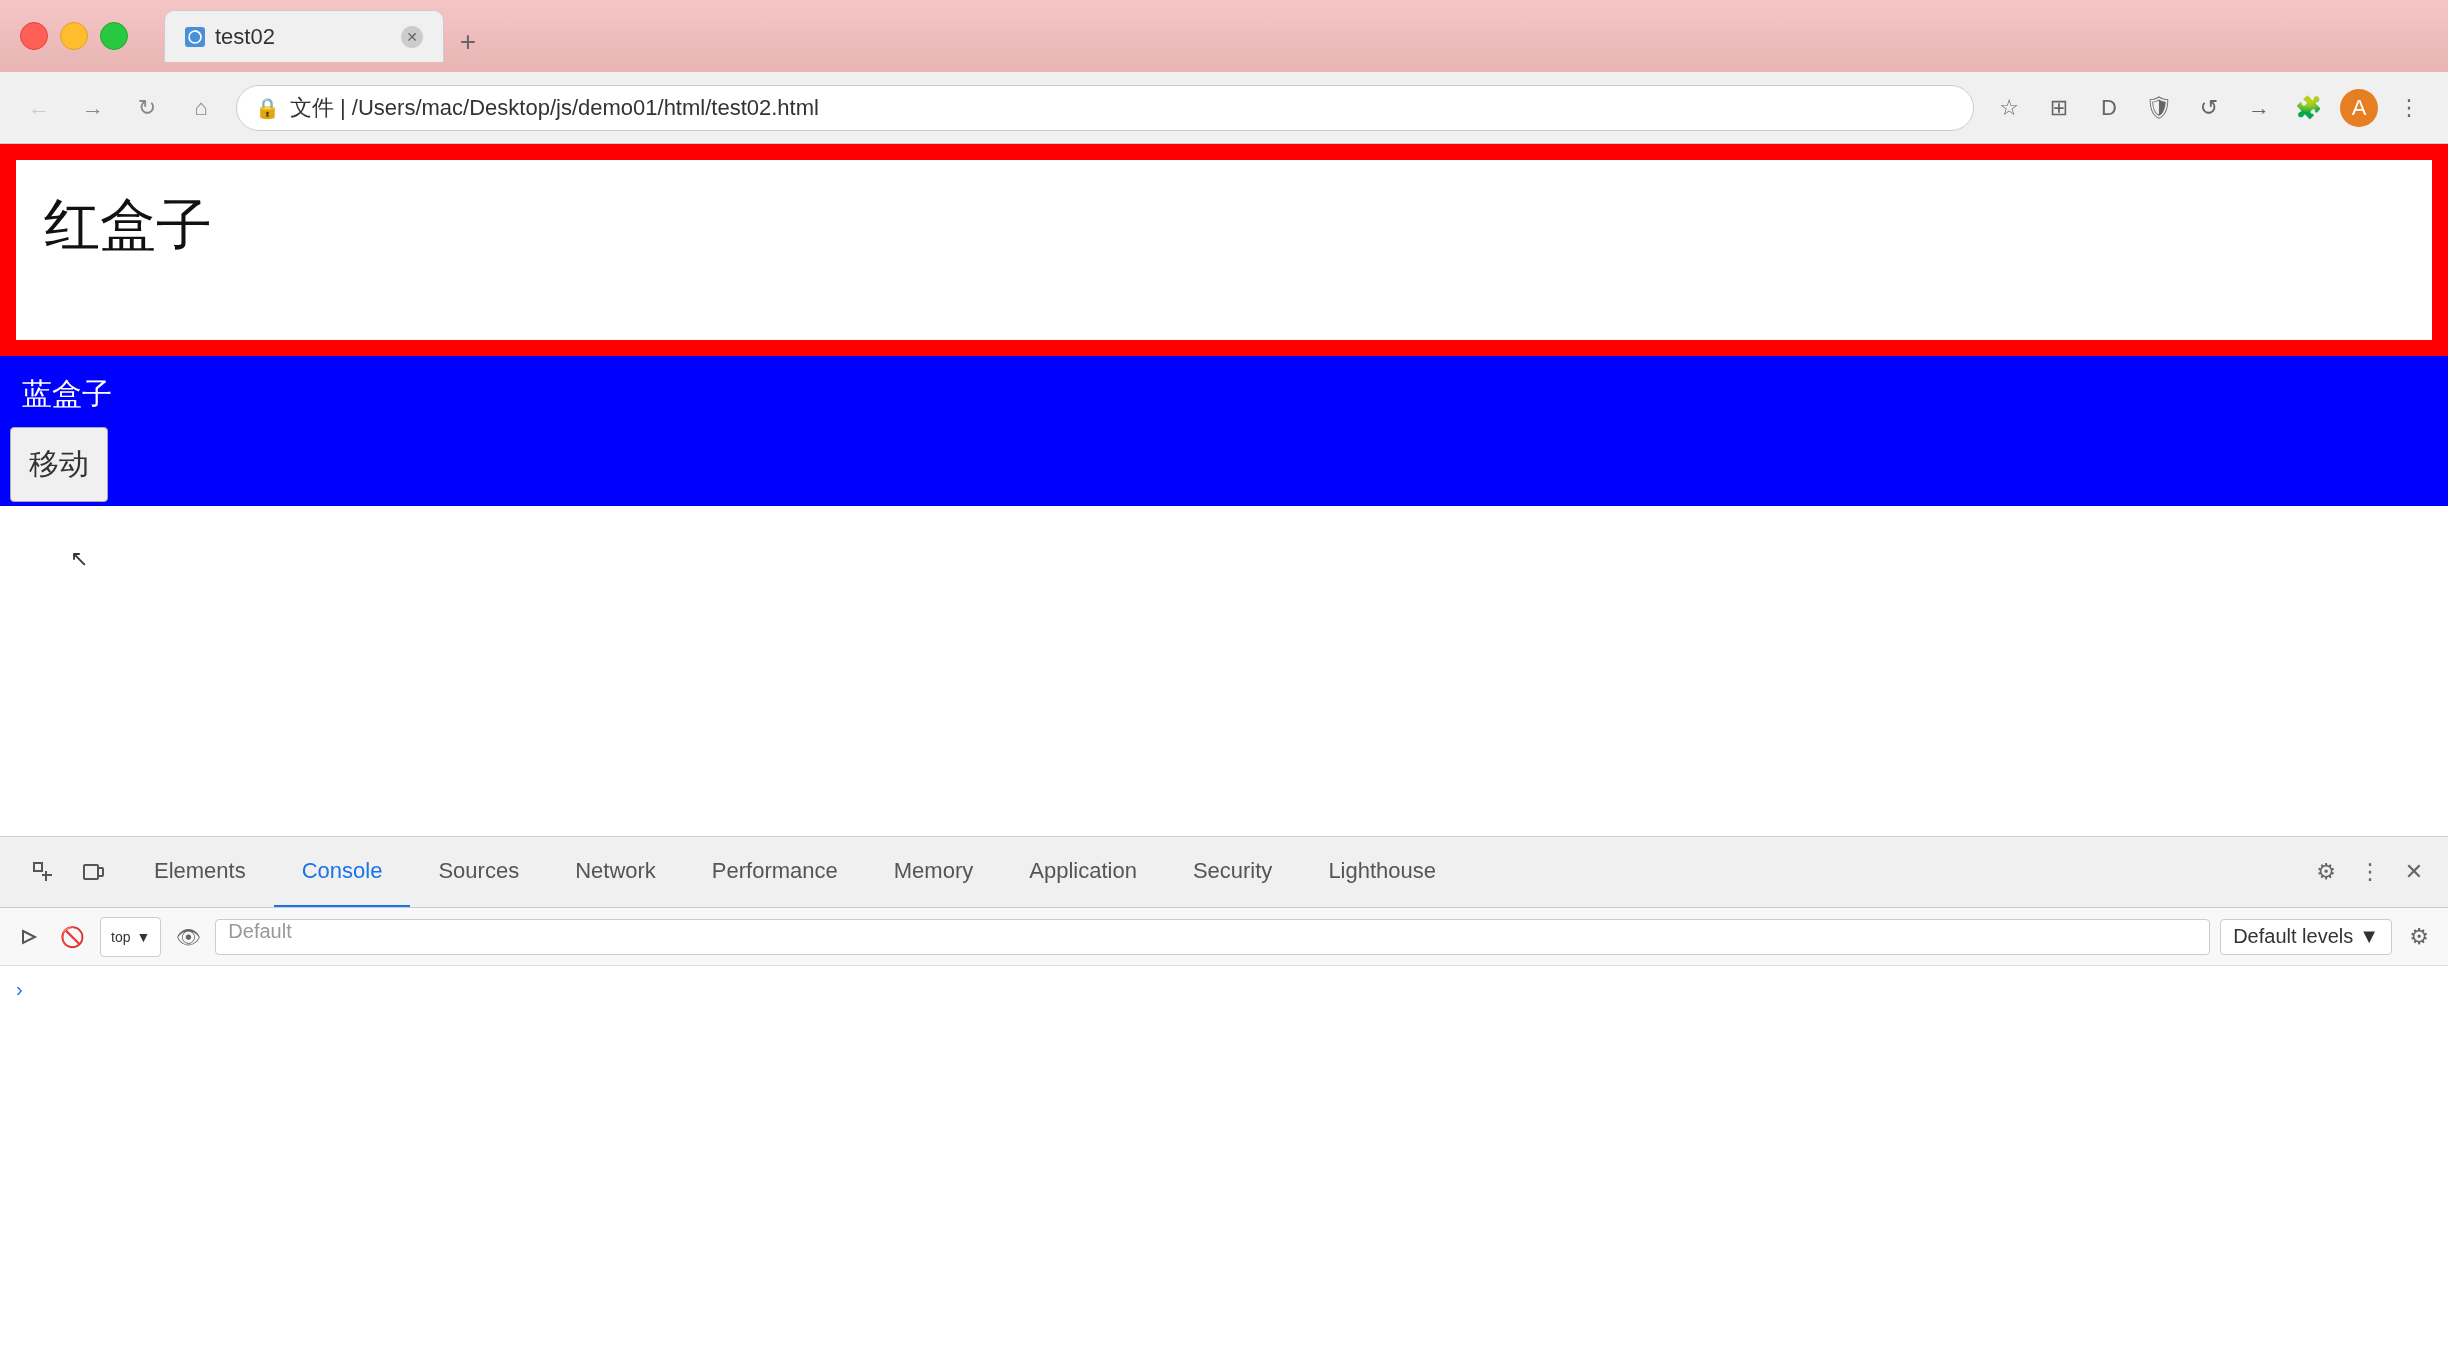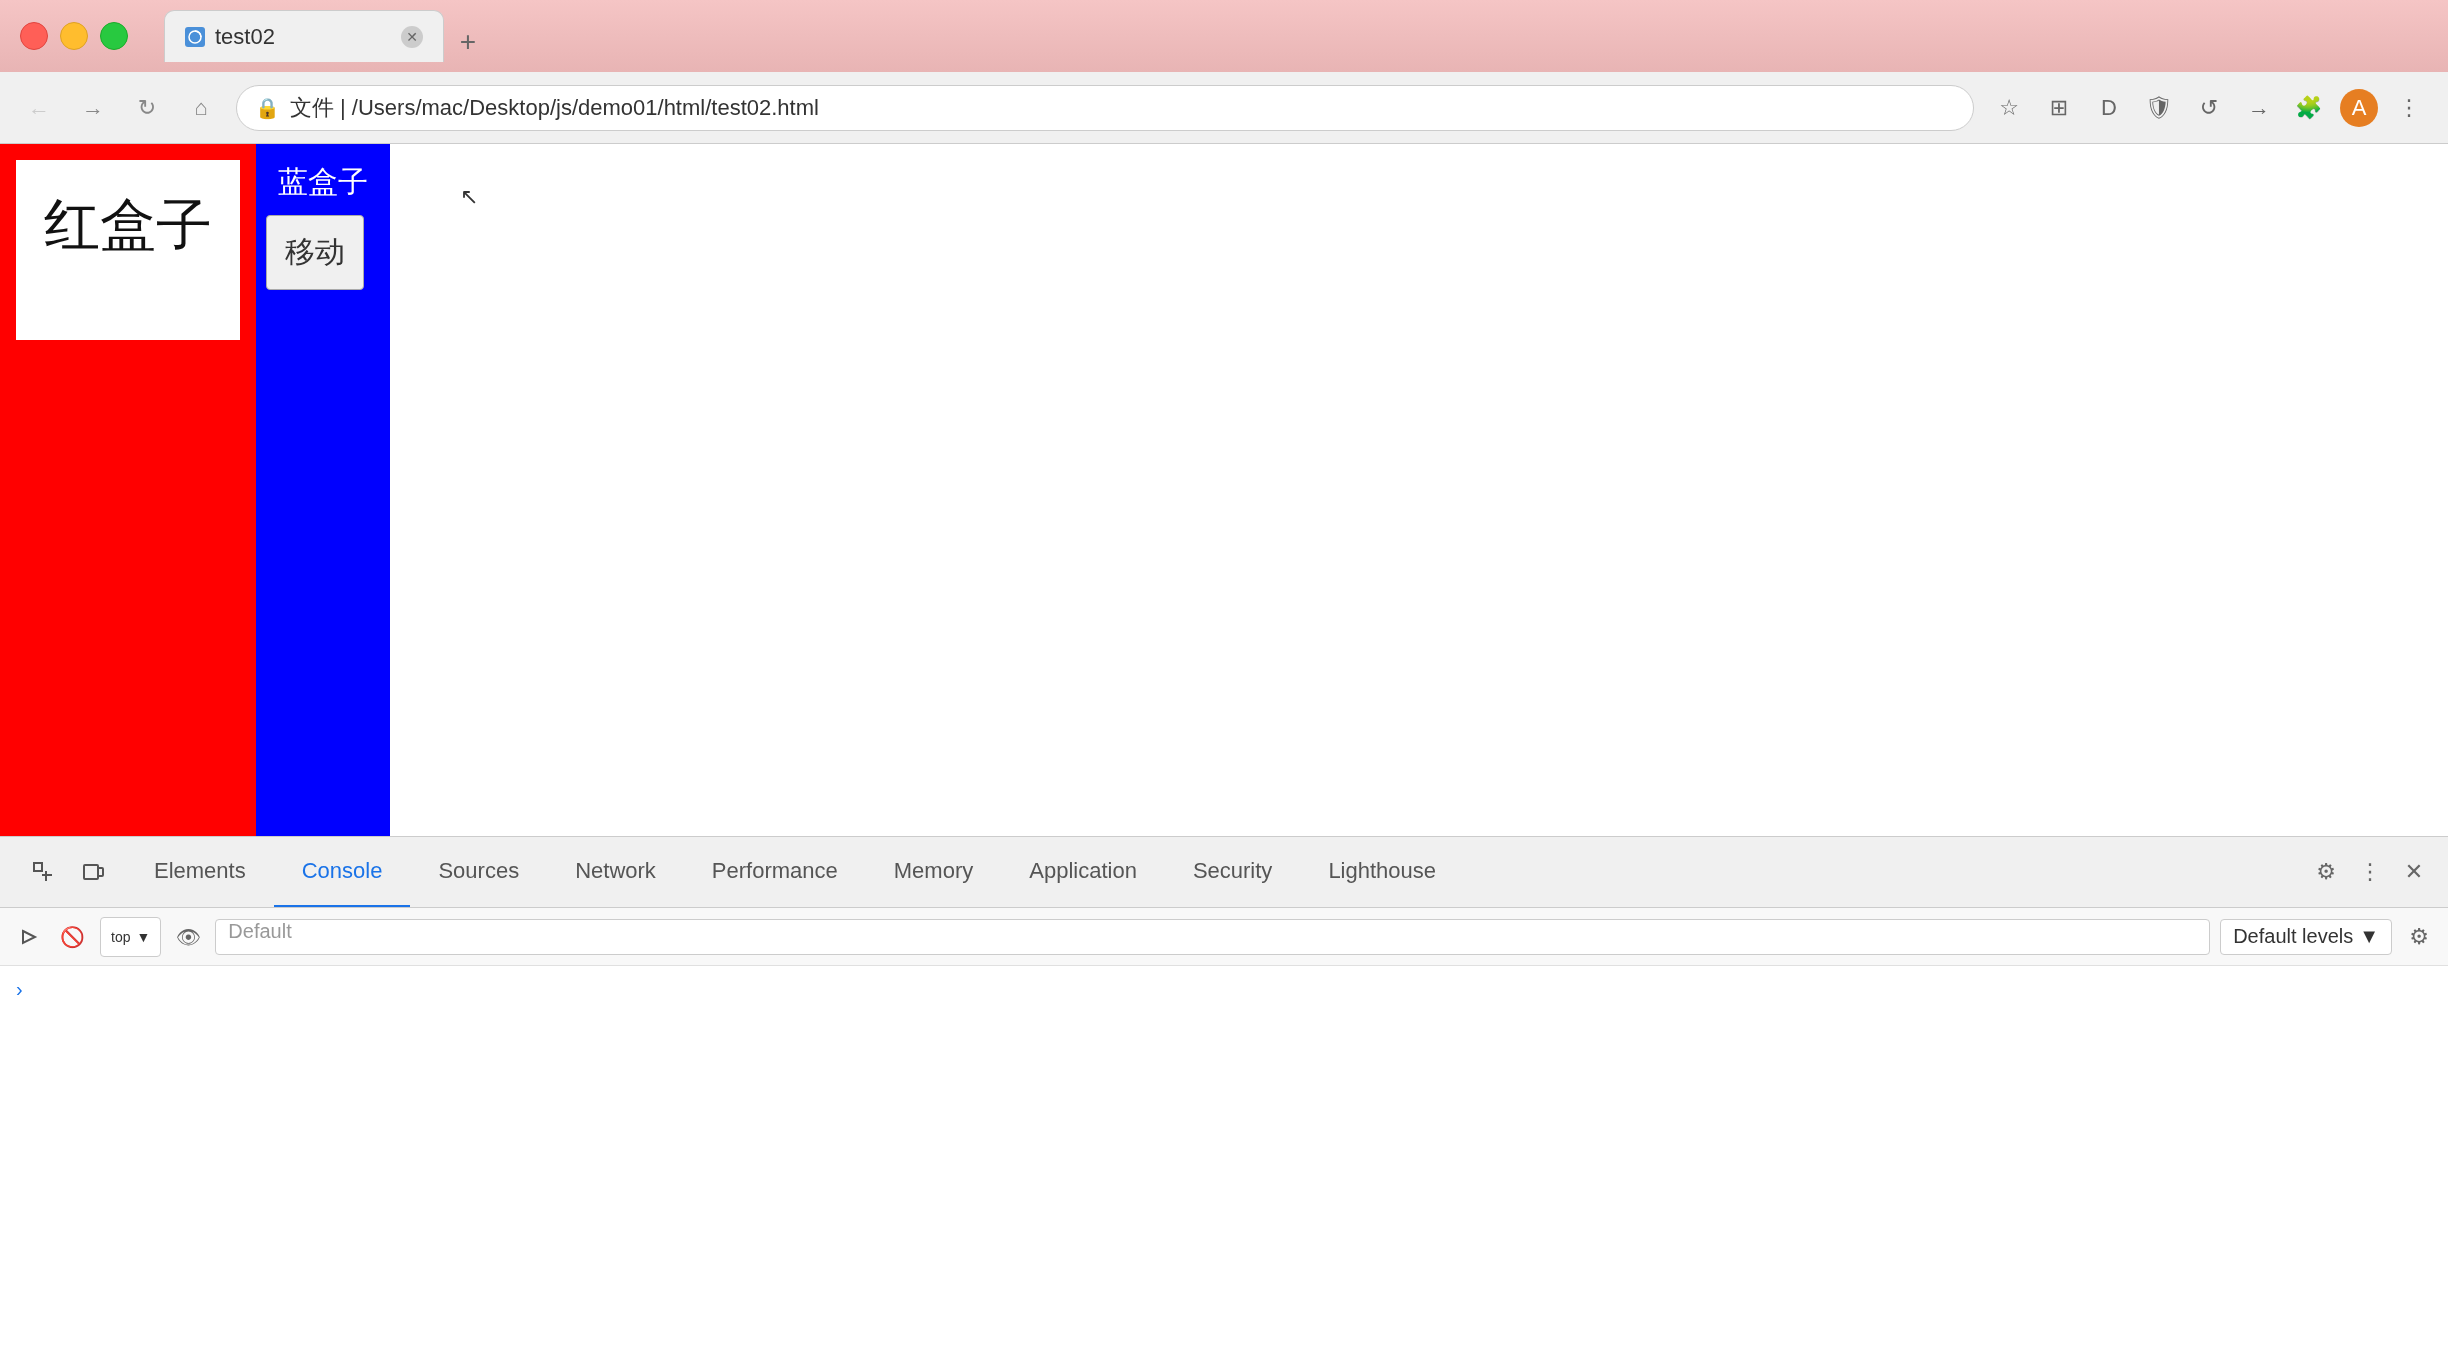--- a/index.html
+++ b/index.html
@@ -59,21 +59,21 @@
     .nav-actions { display: flex; align-items: center; gap: 12px; }
     .nav-action-btn { width: 38px; height: 38px; display: flex; align-items: center; justify-content: center; color: #666; font-size: 22px; cursor: pointer; border-radius: 50%; }
 
     
     .page-content {
       flex: 1;
       background: white;
       position: relative;
       overflow: hidden;
       display: flex;
-      flex-direction: row;
+      flex-direction: column;
     }
 
     .red-box {
       background: red;
       padding: 16px;
       margin: 0;
     }
     .red-box-inner {
       background: white;
       padding: 28px 28px 50px 28px;

